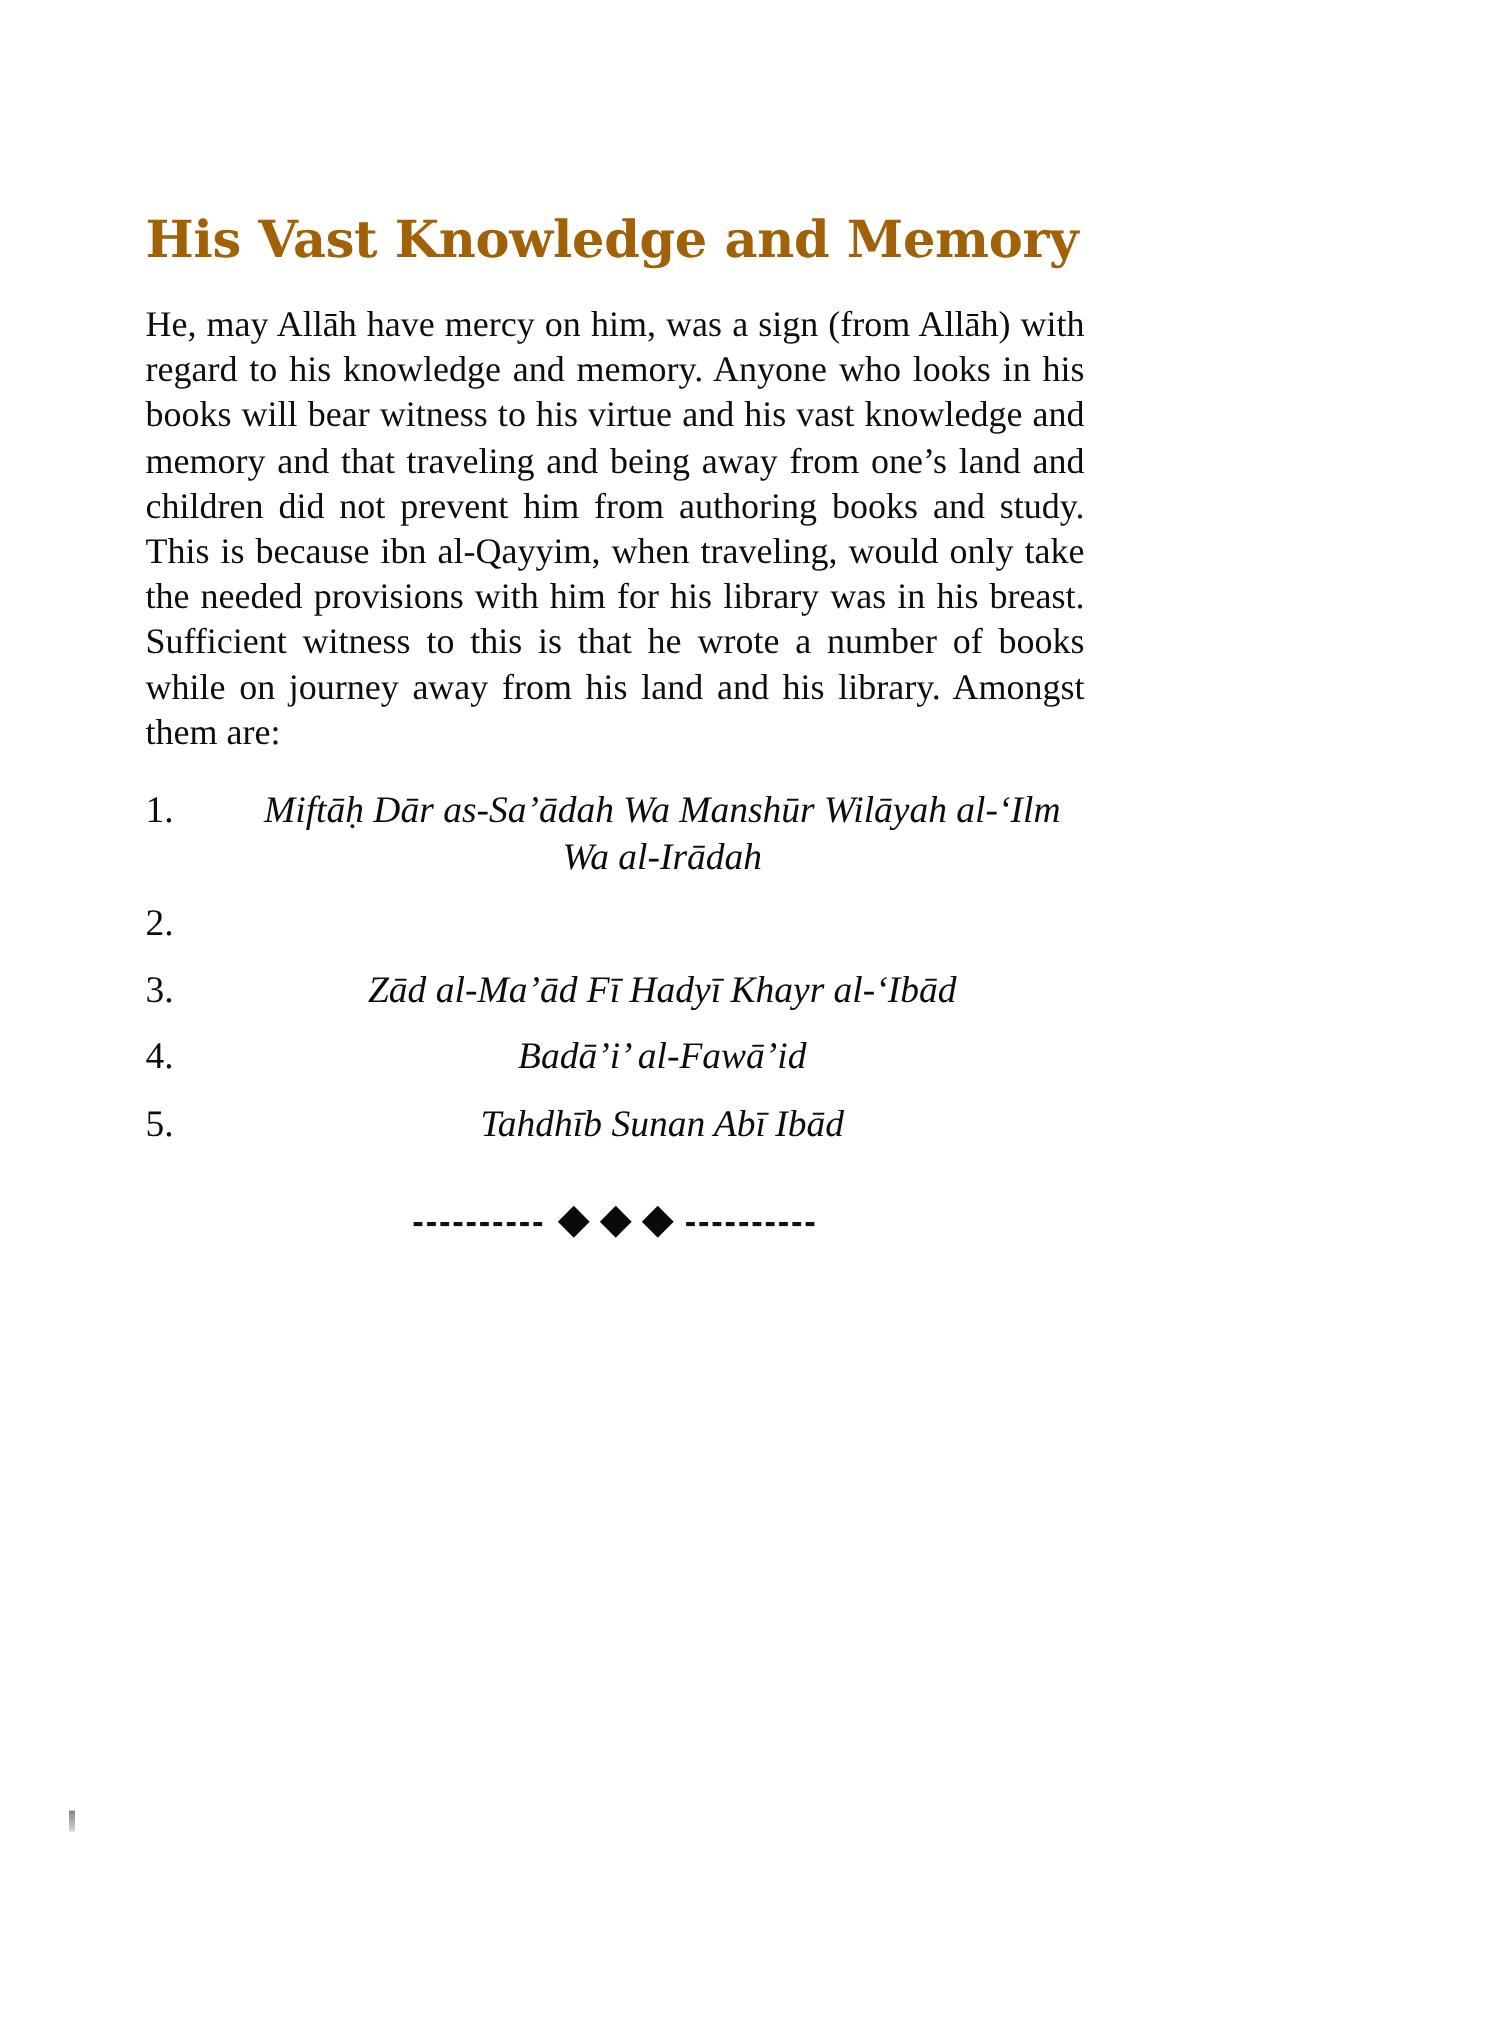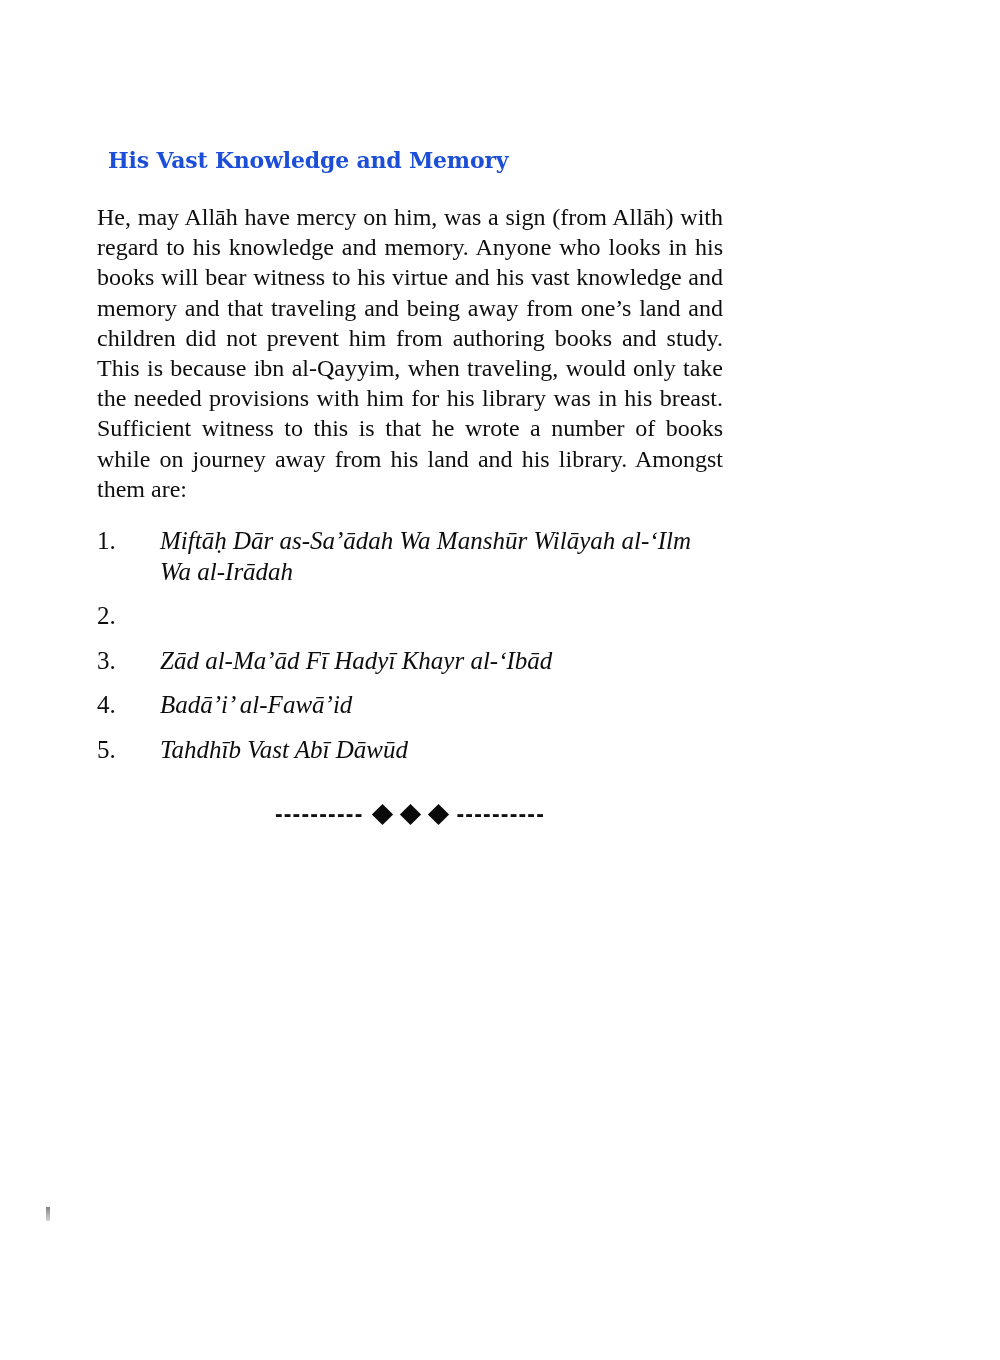--- a/index.html
+++ b/index.html
@@ -18,25 +18,25 @@
   }
   .content {
     position: absolute;
     left: 97px;
     top: 140px;
     width: 626px;
   }
   .page-title {
     font-family: "DejaVu Serif", "Liberation Serif", serif;
     font-weight: bold;
-    font-size: 22px;
+    font-size: 34px;
     line-height: 40px;
     letter-spacing: -0.2px;
-    margin: 0 0 22px 11px;
-    color: #1d4ed8;
+    margin: 0 0 22px 0;
+    color: #a16207;
   }
   .body-paragraph {
     font-size: 24px;
     line-height: 30.2px;
     text-align: justify;
     text-justify: inter-word;
     margin: 0;
     color: #0d0d0d;
   }
   .book-list {
@@ -56,20 +56,21 @@
     line-height: 30.5px;
     font-style: normal;
     color: #0d0d0d;
   }
   .book-title {
     flex: 1 1 auto;
     font-style: italic;
     font-size: 25px;
     line-height: 30.5px;
     color: #0d0d0d;
+    text-align: center;
   }
   .divider {
     margin-top: 38px;
     display: flex;
     justify-content: center;
     align-items: center;
     gap: 11px;
     user-select: none;
   }
   .divider-dashes {
@@ -128,21 +129,21 @@
         <span class="book-title">Zād al-Ma’ād Fī Hadyī Khayr al-‘Ibād</span>
       </li>
 
       <li class="book-item">
         <span class="book-number">4.</span>
         <span class="book-title">Badā’i’ al-Fawā’id</span>
       </li>
 
       <li class="book-item">
         <span class="book-number">5.</span>
-        <span class="book-title">Tahdhīb Vast Abī Dāwūd</span>
+        <span class="book-title">Tahdhīb Sunan Abī Ibād</span>
       </li>
 
     </ol>
 
     <div class="divider">
       <span class="divider-dashes">----------</span>
       <span class="divider-diamonds">
         <span class="diamond"></span>
         <span class="diamond"></span>
         <span class="diamond"></span>

